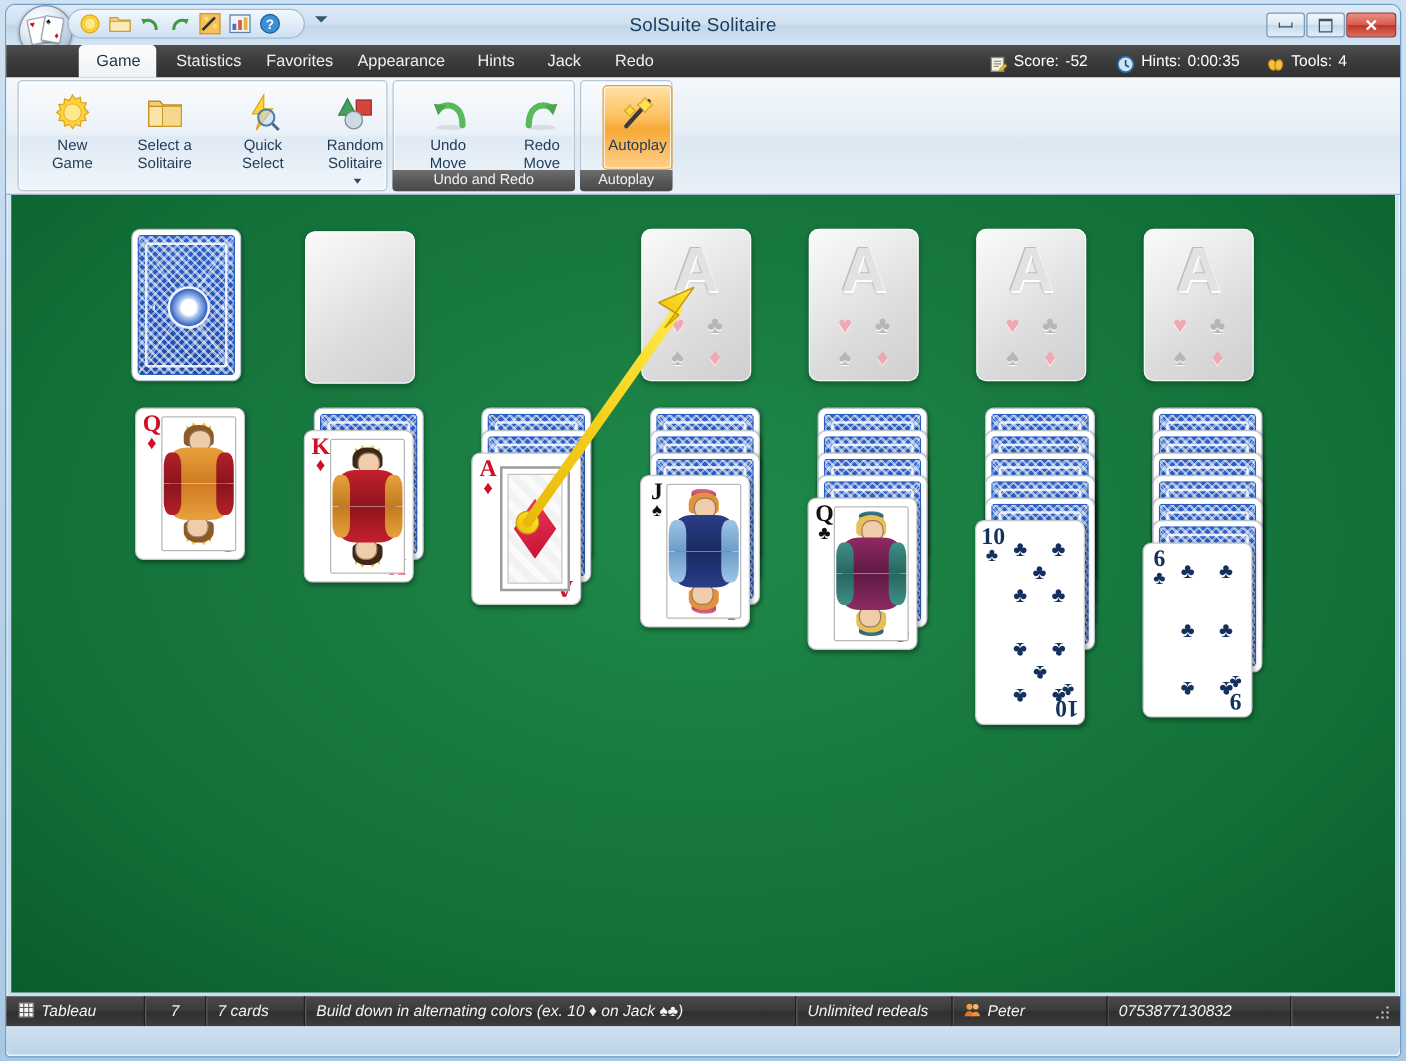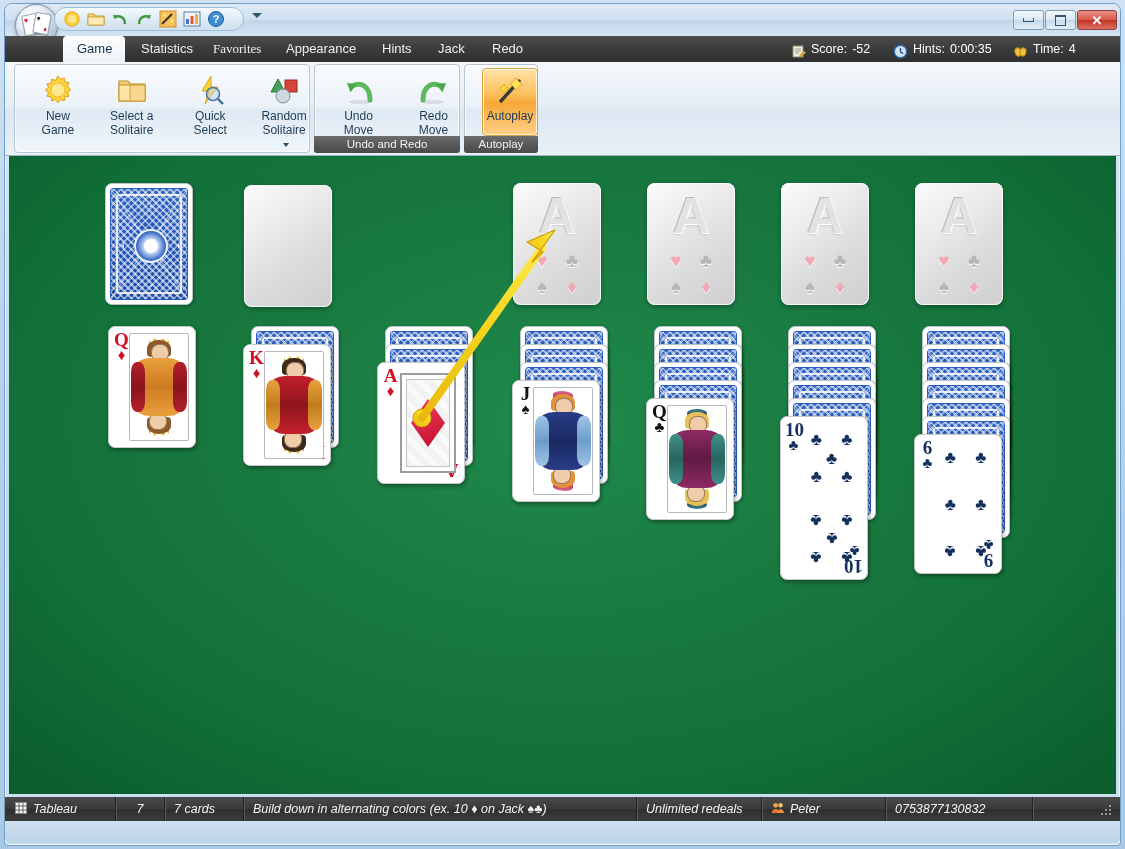--- a/index.html
+++ b/index.html
@@ -253,20 +253,21 @@
   #botedge{position:absolute;left:5px;top:821px;width:1115px;height:22px;
     background:linear-gradient(180deg,#cfe0f0 0%,#bcd3e8 100%);border-radius:0 0 5px 5px;}
 </style>
 </head>
 <body>
 
 <div id="window">
   <div id="frame-outer"></div>
 
   <div id="titlebar">
+    <div id="title-text">SolSuite Solitaire</div>
 
     <div class="winbtn" id="btn-min">
       <span>
           <i class="minglyph"></i>
         </span>
     </div>
     <div class="winbtn" id="btn-max">
       <span>
           <i class="maxglyph"></i>
         </span>
@@ -333,21 +334,21 @@
           <circle cx="9" cy="9" r="7.5" fill="#3d8fd4" stroke="#1f5d98"></circle>
           <text x="9" y="13" font-size="11" font-weight="bold" text-anchor="middle" fill="#fff" font-family="Liberation Sans">?</text>
         </svg>
     </span>
   </div>
   <div id="qat-caret"></div>
 
   <div id="tabstrip">
     <div class="tab active" style="left:58px;width:62px;">Game</div>
     <div class="tab" style="left:122px;">Statistics</div>
-    <div class="tab" style="left:194px;font-family:Liberation Serif, serif;">Favorites</div>
+    <div class="tab" style="left:194px;">Favorites</div>
     <div class="tab" style="left:267px;">Appearance</div>
     <div class="tab" style="left:363px;">Hints</div>
     <div class="tab" style="left:419px;">Jack</div>
     <div class="tab" style="left:473px;">Redo</div>
 
     <div class="statchip" style="left:786px;">
       <span class="sicon">
         <svg viewBox="0 0 15 15" width="15" height="15">
             <rect x="2" y="2" width="10" height="11" fill="#f3f1e2" stroke="#8c8770"></rect>
             <path d="M4 5h6M4 7h6M4 9h4" stroke="#9a9480" stroke-width="1"></path>
@@ -367,21 +368,21 @@
       <span>Hints:</span>
       <span>0:00:35</span>
     </div>
     <div class="statchip" style="left:1008px;">
       <span class="sicon">
         <svg viewBox="0 0 15 15" width="15" height="15">
             <ellipse cx="5" cy="8" rx="3" ry="4.2" fill="#f3c23c" stroke="#b8891a" transform="rotate(-18 5 8)"></ellipse>
             <ellipse cx="10" cy="8" rx="3" ry="4.2" fill="#f3c23c" stroke="#b8891a" transform="rotate(12 10 8)"></ellipse>
           </svg>
       </span>
-      <span>Time:</span>
+      <span>Tools:</span>
       <span>4</span>
     </div>
   </div>
 
   <div id="ribbon">
 
     <div class="rgroup" style="left:9px;width:296px;">
       <div class="gframe"></div>
       <div class="gbody">
         <div class="rbtn">

